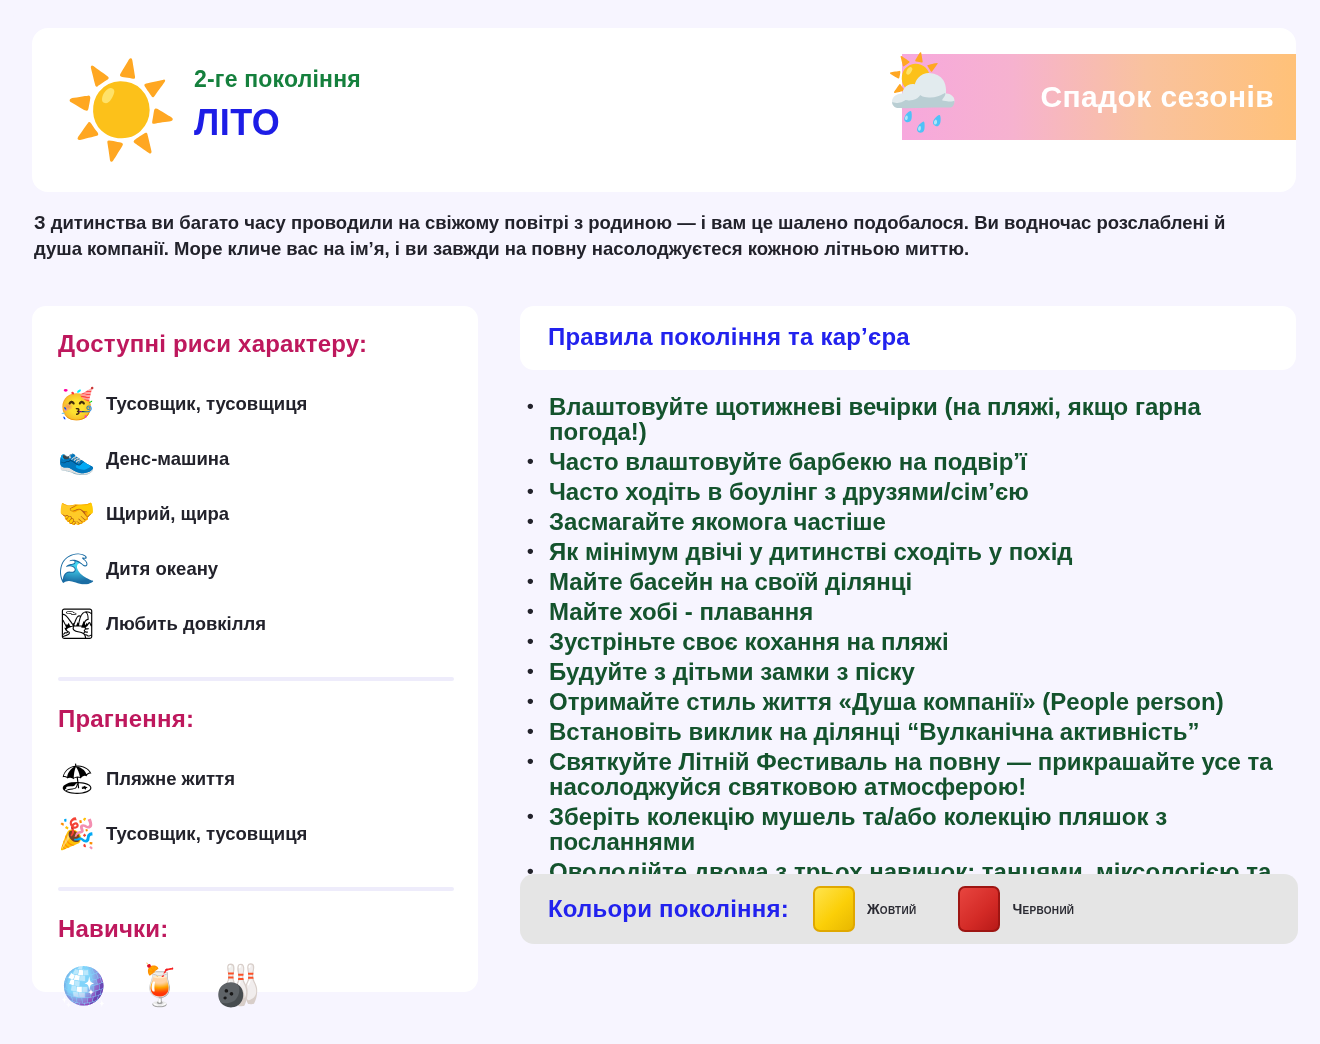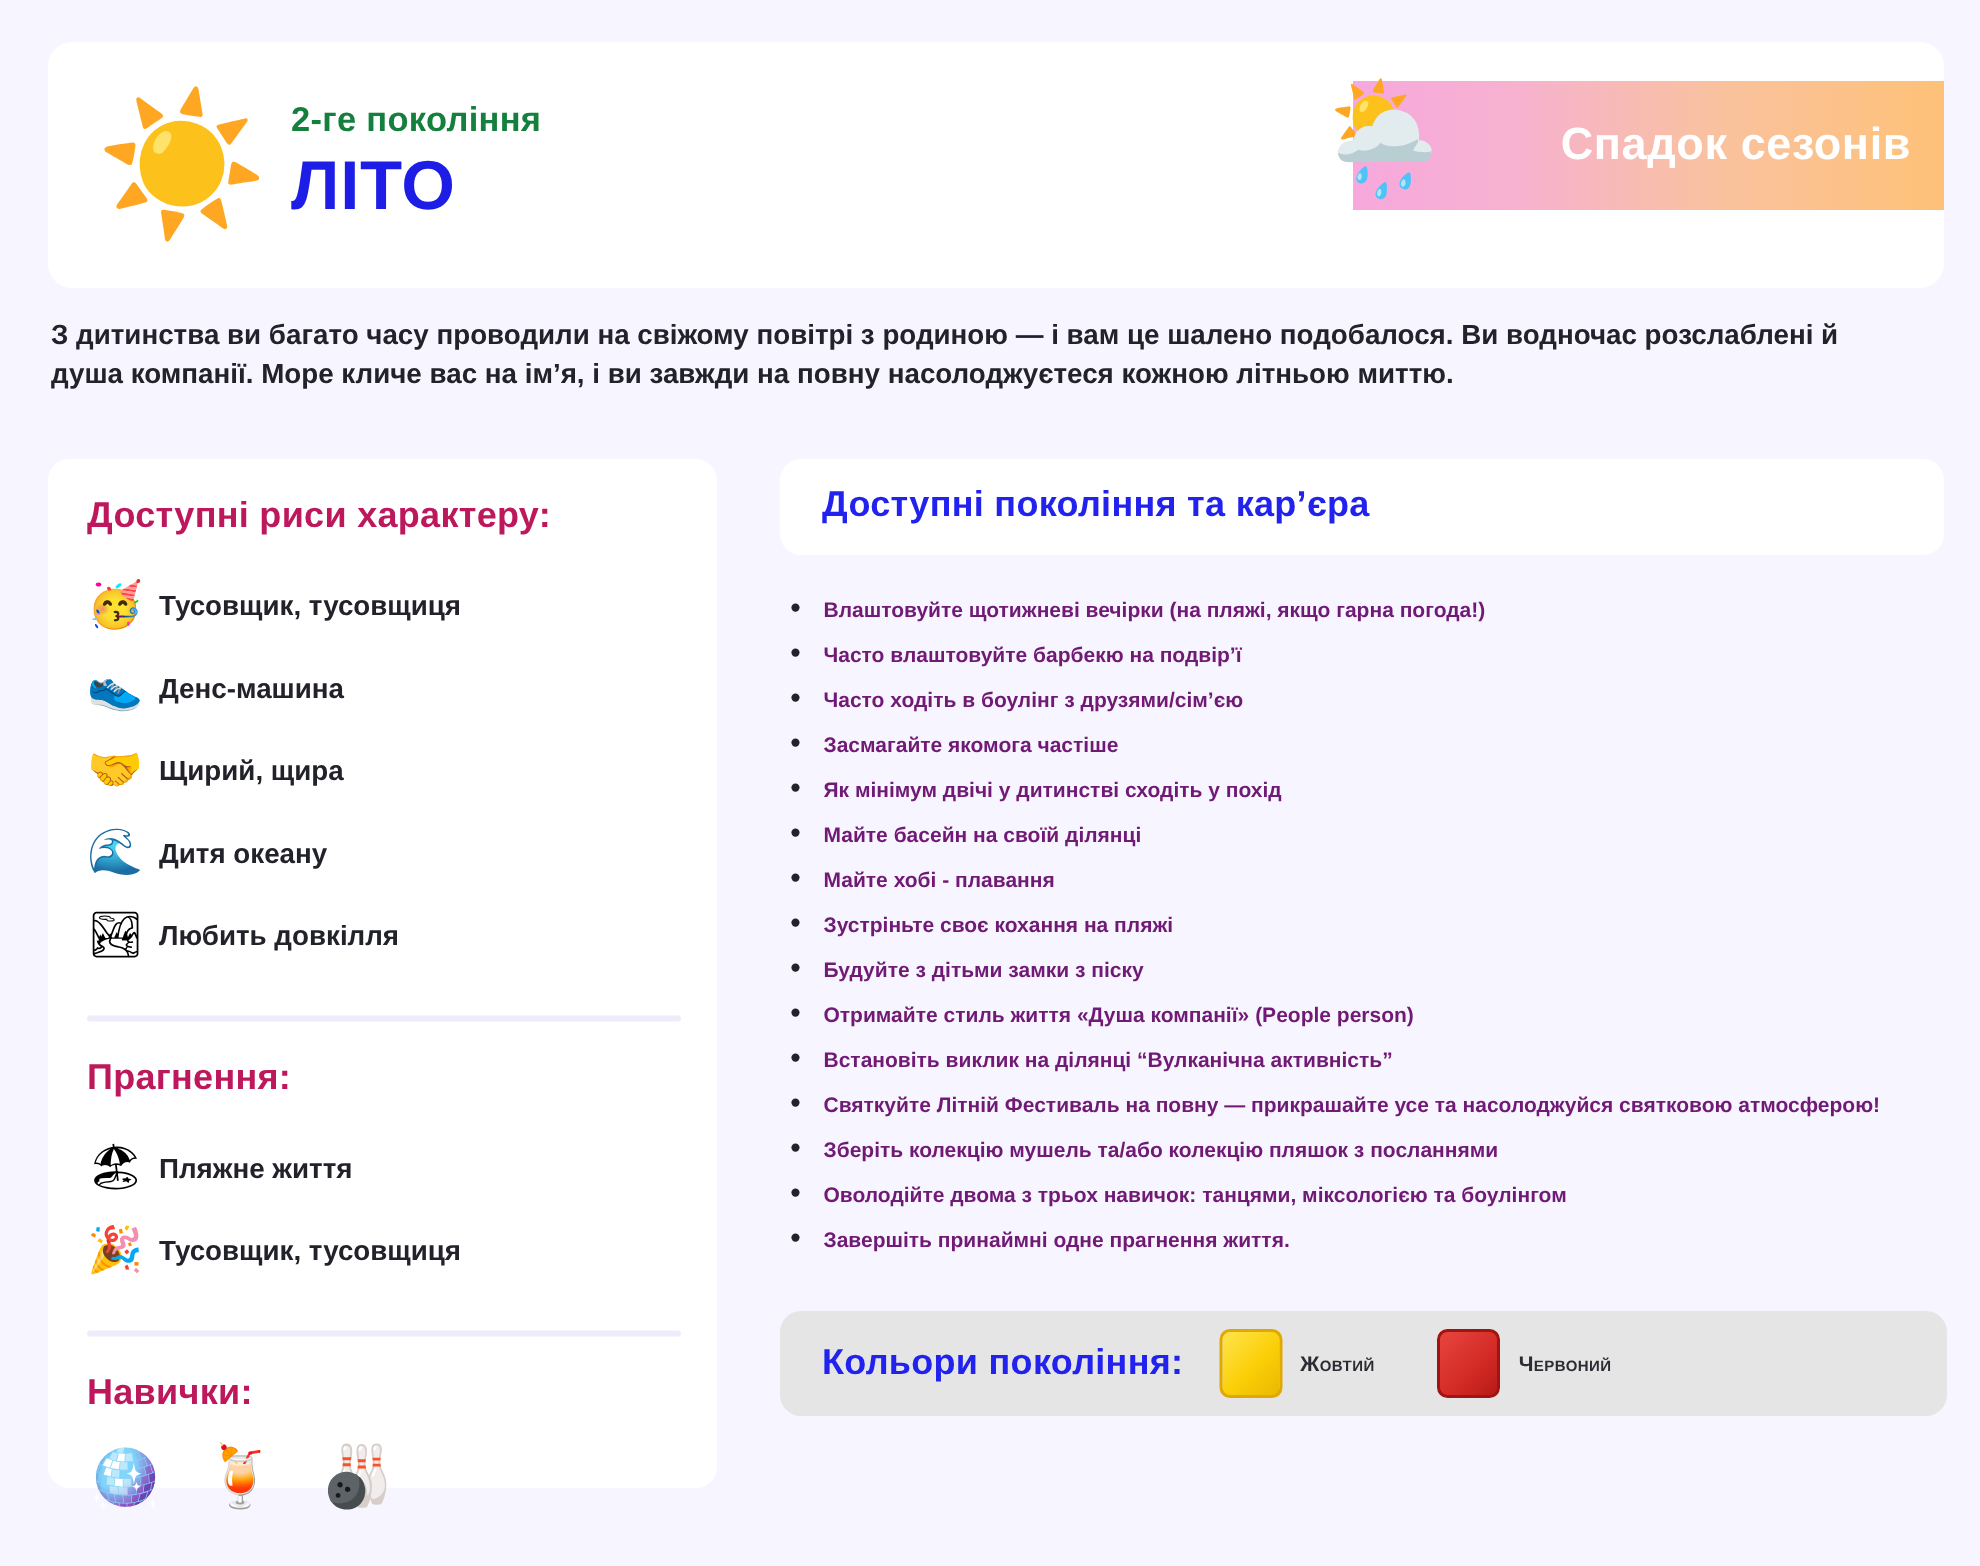--- a/index.html
+++ b/index.html
@@ -50,21 +50,21 @@
     top: 38px;
   }
   .gen-label {
     font-size: 23px;
     font-weight: bold;
     color: #15803d;
     letter-spacing: 0.2px;
     margin: 0 0 2px 0;
   }
   .season-title {
-    font-size: 46px;
+    font-size: 36px;
     font-weight: bold;
     color: #1d1de6;
     letter-spacing: 0.5px;
     margin: 0;
     line-height: 56px;
   }
 
   .badge-wrap {
     position: absolute;
     right: 0;
@@ -196,23 +196,23 @@
     left: 513px;
     top: 388px;
     width: 780px;
     margin: 0;
     padding: 0;
     list-style: none;
   }
   .rules-list li {
     position: relative;
     padding-left: 28px;
-    font-size: 14px;
-    font-weight: bold;
-    color: #701a75;
+    font-size: 24px;
+    font-weight: bold;
+    color: #14532d;
     line-height: 25px;
     margin-bottom: 5px;
   }
   .rules-list li::before {
     content: "•";
     position: absolute;
     left: 6px;
     top: -1px;
     font-size: 19px;
     color: #22222b;
@@ -341,21 +341,21 @@
       <div class="skill-row">
         <span class="skill-icon">🪩</span>
         <span class="skill-icon">🍹</span>
         <span class="skill-icon">🎳</span>
       </div>
 
     </div>
   </div>
 
   <div class="rules-head-card">
-    <div class="rules-head-title">Доступні покоління та кар’єра</div>
+    <div class="rules-head-title">Правила покоління та кар’єра</div>
   </div>
 
   <ul class="rules-list">
     <li>Влаштовуйте щотижневі вечірки (на пляжі, якщо гарна погода!)</li>
     <li>Часто влаштовуйте барбекю на подвір’ї</li>
     <li>Часто ходіть в боулінг з друзями/сім’єю</li>
     <li>Засмагайте якомога частіше</li>
     <li>Як мінімум двічі у дитинстві сходіть у похід</li>
     <li>Майте басейн на своїй ділянці</li>
     <li>Майте хобі - плавання</li>

